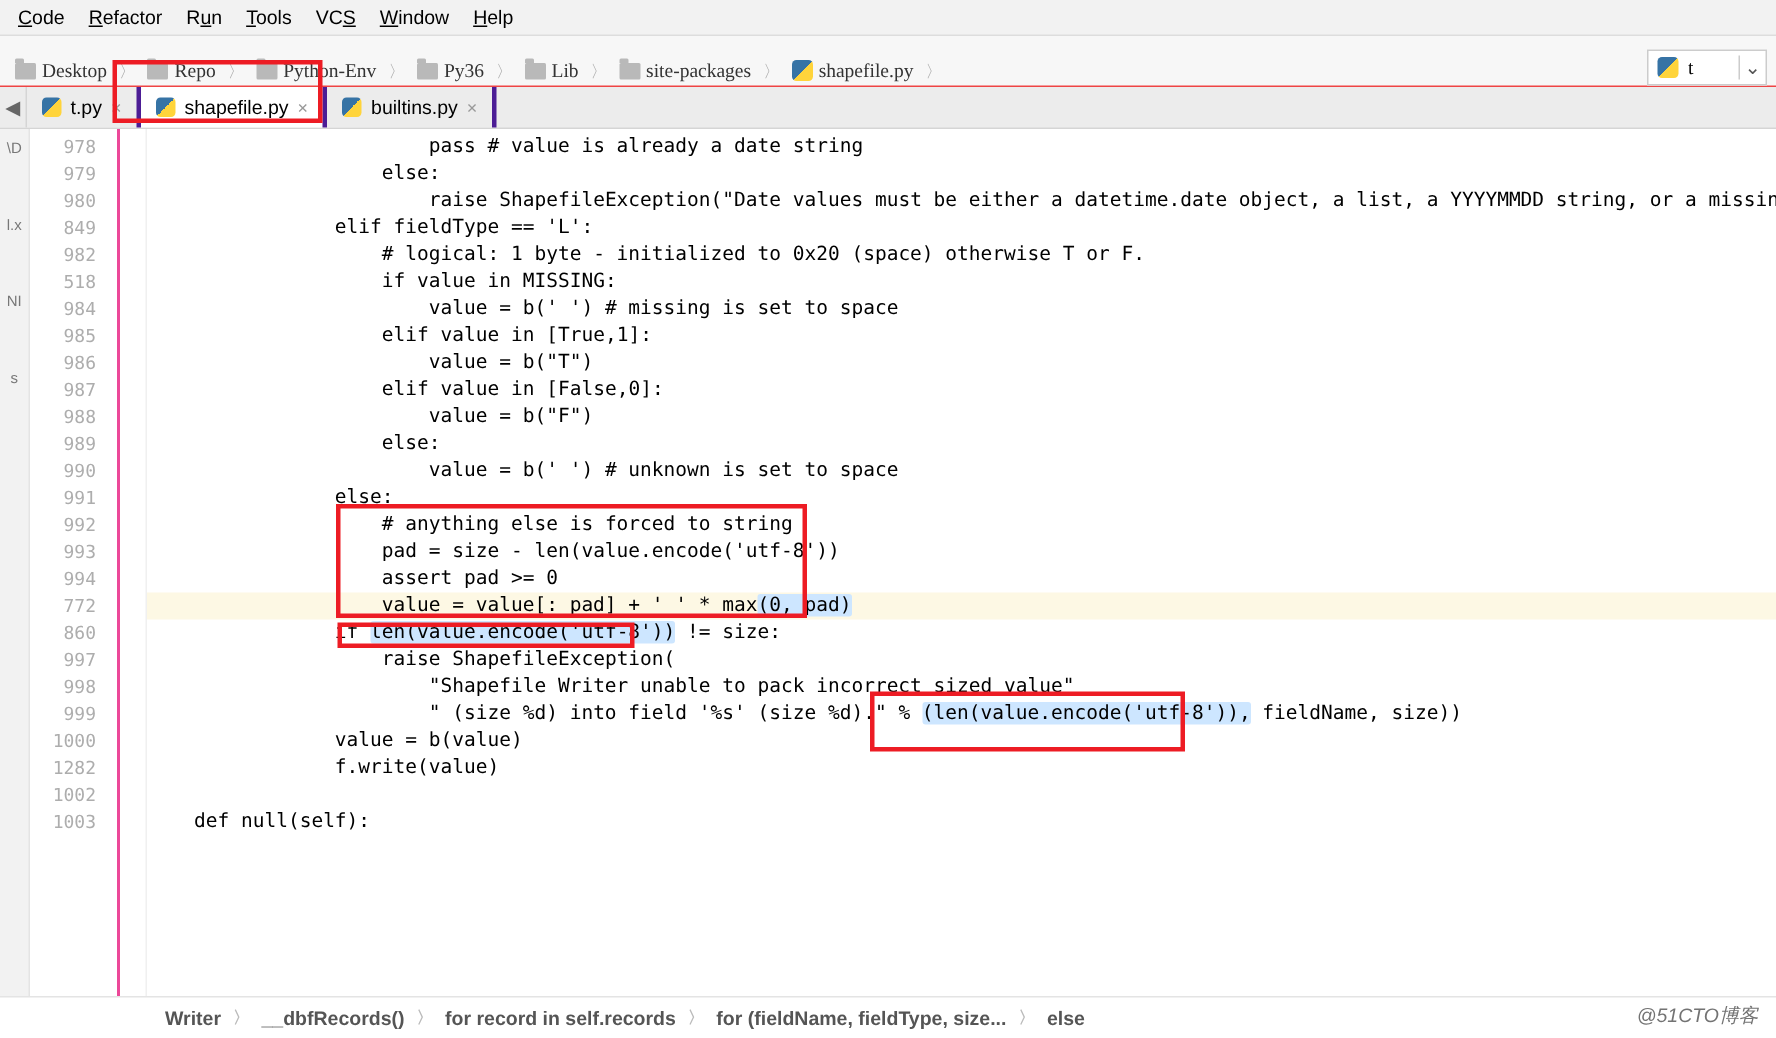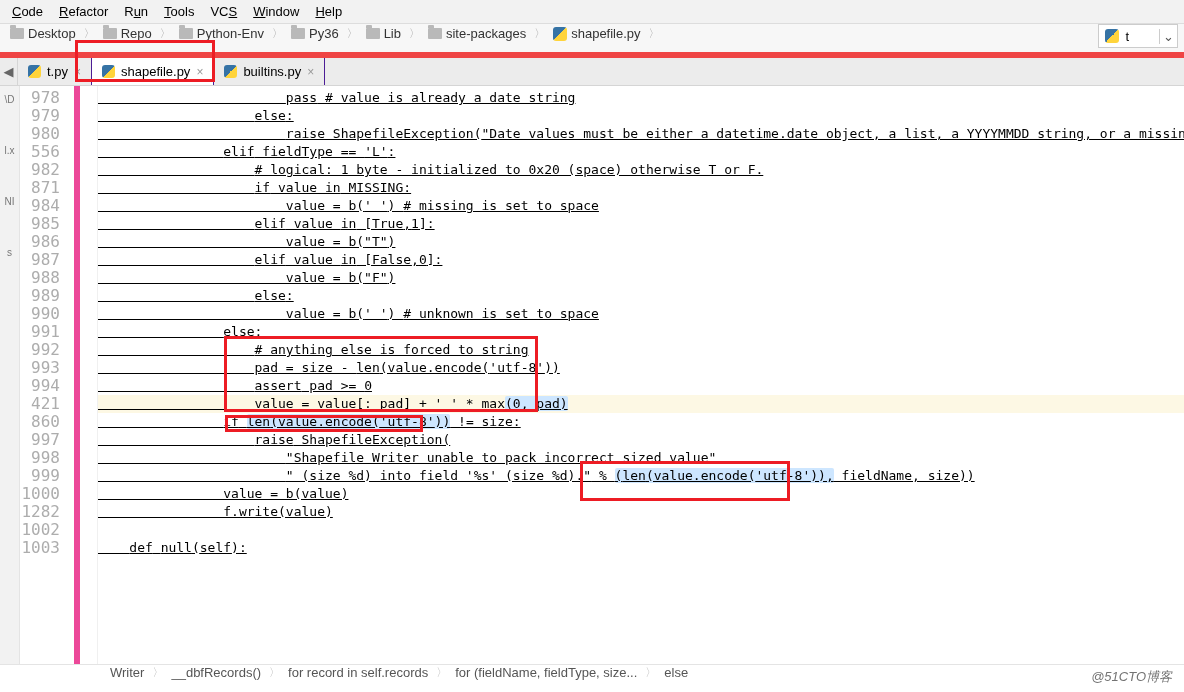--- a/index.html
+++ b/index.html
@@ -1,47 +1,47 @@
 <!DOCTYPE html>
 <html><head>
 <meta charset="utf-8">
 <style>
 * { margin: 0; padding: 0; box-sizing: border-box; }
 body { font-family: "Segoe UI", Arial, sans-serif; font-size: 13px; background: #fff; color: #000; overflow: hidden; width: 1184px; height: 692px; }
 .menubar { display: flex; gap: 4px; padding: 2px 6px; background: #f2f2f2; border-bottom: 1px solid #ddd; height: 24px; }
 .menubar span { padding: 2px 6px; cursor: pointer; }
 .menubar span u { text-decoration: underline; }
-.toolbar-row { display: flex; align-items: flex-start; background: #f7f7f7; border-bottom: 6px solid #ef4444; height: 34px; padding: 0 6px; }
+.toolbar-row { display: flex; align-items: flex-end; background: #f7f7f7; border-bottom: 1px solid #ef4444; height: 34px; padding: 0 6px; font-family: Liberation Serif, serif; }
 .breadcrumbs { display: flex; align-items: center; gap: 2px; flex: 1; }
 .crumb { display: flex; align-items: center; gap: 4px; padding: 2px 4px; color: #333; }
 .crumb .folder-icon { width: 14px; height: 11px; background: #b9b9b9; border-radius: 1px; position: relative; }
 .crumb .folder-icon::before { content: ""; position: absolute; top: -3px; left: 0; width: 6px; height: 3px; background: #b9b9b9; border-radius: 1px 1px 0 0; }
 .crumb .py-icon { width: 14px; height: 14px; background: linear-gradient(135deg,#3673a5 50%,#ffd43b 50%); border-radius: 3px; }
 .chev { color: #aaa; font-size: 11px; margin: 0 2px; }
 .right-combo { display: flex; align-items: center; border: 1px solid #ccc; background: #fff; height: 24px; }
 .right-combo .py-icon { width: 14px; height: 14px; background: linear-gradient(135deg,#3673a5 50%,#ffd43b 50%); border-radius: 3px; margin: 0 6px; }
 .right-combo .txt { padding-right: 30px; }
 .right-combo .dd { width: 18px; text-align: center; border-left: 1px solid #ccc; color: #555; }
 .tabrow { display: flex; align-items: stretch; background: #ececec; border-bottom: 1px solid #d5d5d5; height: 28px; }
-.tab { display: flex; align-items: center; gap: 6px; padding: 0 10px; border-right: 1px solid #4c1d95; background: #ececec; }
+.tab { display: flex; align-items: center; gap: 6px; padding: 0 10px; border-right: 3px solid #4c1d95; background: #ececec; }
 .tab.active { background: #fff; }
 .tab .py-icon { width: 13px; height: 13px; background: linear-gradient(135deg,#3673a5 50%,#ffd43b 50%); border-radius: 3px; }
 .tab .x { color: #999; font-size: 12px; }
 .leftmini { width: 18px; text-align: center; color: #666; background: #ececec; border-right: 1px solid #d5d5d5; display: flex; align-items: center; justify-content: center; }
 .editor-wrap { display: flex; height: calc(100% - 24px - 34px - 28px - 28px); position: relative; }
 .side-labels { width: 20px; background: #f2f2f2; border-right: 1px solid #e4e4e4; font-size: 10px; color: #777; padding-top: 8px; }
 .side-labels div { margin-bottom: 40px; text-align: center; }
-.gutter { width: 60px; background: #fff; border-right: 6px solid #ec4899; font-family: Consolas, monospace; font-size: 16px; color: #adadad; text-align: right; padding-right: 14px; padding-top: 3px; line-height: 18px; }
+.gutter { width: 60px; background: #fff; border-right: 2px solid #ec4899; font-family: Consolas, monospace; font-size: 12px; color: #adadad; text-align: right; padding-right: 14px; padding-top: 3px; line-height: 18px; }
 .foldbar { width: 18px; background: #fff; border-right: 1px solid #f0f0f0; position: relative; }
-.code { flex: 1; font-family: Consolas, monospace; font-size: 13px; line-height: 18px; padding-top: 3px; white-space: pre; overflow: hidden; position: relative; text-decoration: underline; }
+.code { flex: 1; font-family: Consolas, monospace; font-size: 13px; line-height: 18px; padding-top: 3px; white-space: pre; overflow: hidden; position: relative; }
 .cl { height: 18px; }
 .cl.hl { background: #fdf8e4; }
 .redbox { position: absolute; border: 3px solid #ed1c24; pointer-events: none; }
 .hl-sel { background: #cde6ff; border-radius: 2px; }
-.context-bar { position: absolute; bottom: 0; left: 0; right: 0; height: 28px; background: #fff; border-top: 1px solid #e4e4e4; display: flex; padding-left: 110px; gap: 6px; color: #555; font-size: 13px; }
+.context-bar { position: absolute; bottom: 0; left: 0; right: 0; height: 28px; background: #fff; border-top: 1px solid #e4e4e4; display: flex; align-items: center; padding-left: 110px; gap: 6px; color: #555; font-size: 13px; font-weight: bold; }
 .context-bar .chev { color: #bbb; }
 .watermark { position: absolute; right: 12px; bottom: 6px; color: #737373; font-size: 13px; font-style: italic; }
 </style>
 </head>
 <body>
 
 <div class="menubar">
   <span><u>C</u>ode</span>
   <span><u>R</u>efactor</span>
   <span>R<u>u</u>n</span>
@@ -121,35 +121,35 @@
   <div class="side-labels" id="sidelabels">
       <div>\D</div>
       <div>l.x</div>
       <div>NI</div>
       <div>s</div>
     </div>
   <div class="gutter" id="gutter">
       <div>978</div>
       <div>979</div>
       <div>980</div>
-      <div>556</div>
+      <div>849</div>
       <div>982</div>
-      <div>871</div>
+      <div>518</div>
       <div>984</div>
       <div>985</div>
       <div>986</div>
       <div>987</div>
       <div>988</div>
       <div>989</div>
       <div>990</div>
       <div>991</div>
       <div>992</div>
       <div>993</div>
       <div>994</div>
-      <div>421</div>
+      <div>772</div>
       <div>860</div>
       <div>997</div>
       <div>998</div>
       <div>999</div>
       <div>1000</div>
       <div>1282</div>
       <div>1002</div>
       <div>1003</div>
     </div>
   <div class="foldbar"></div>

